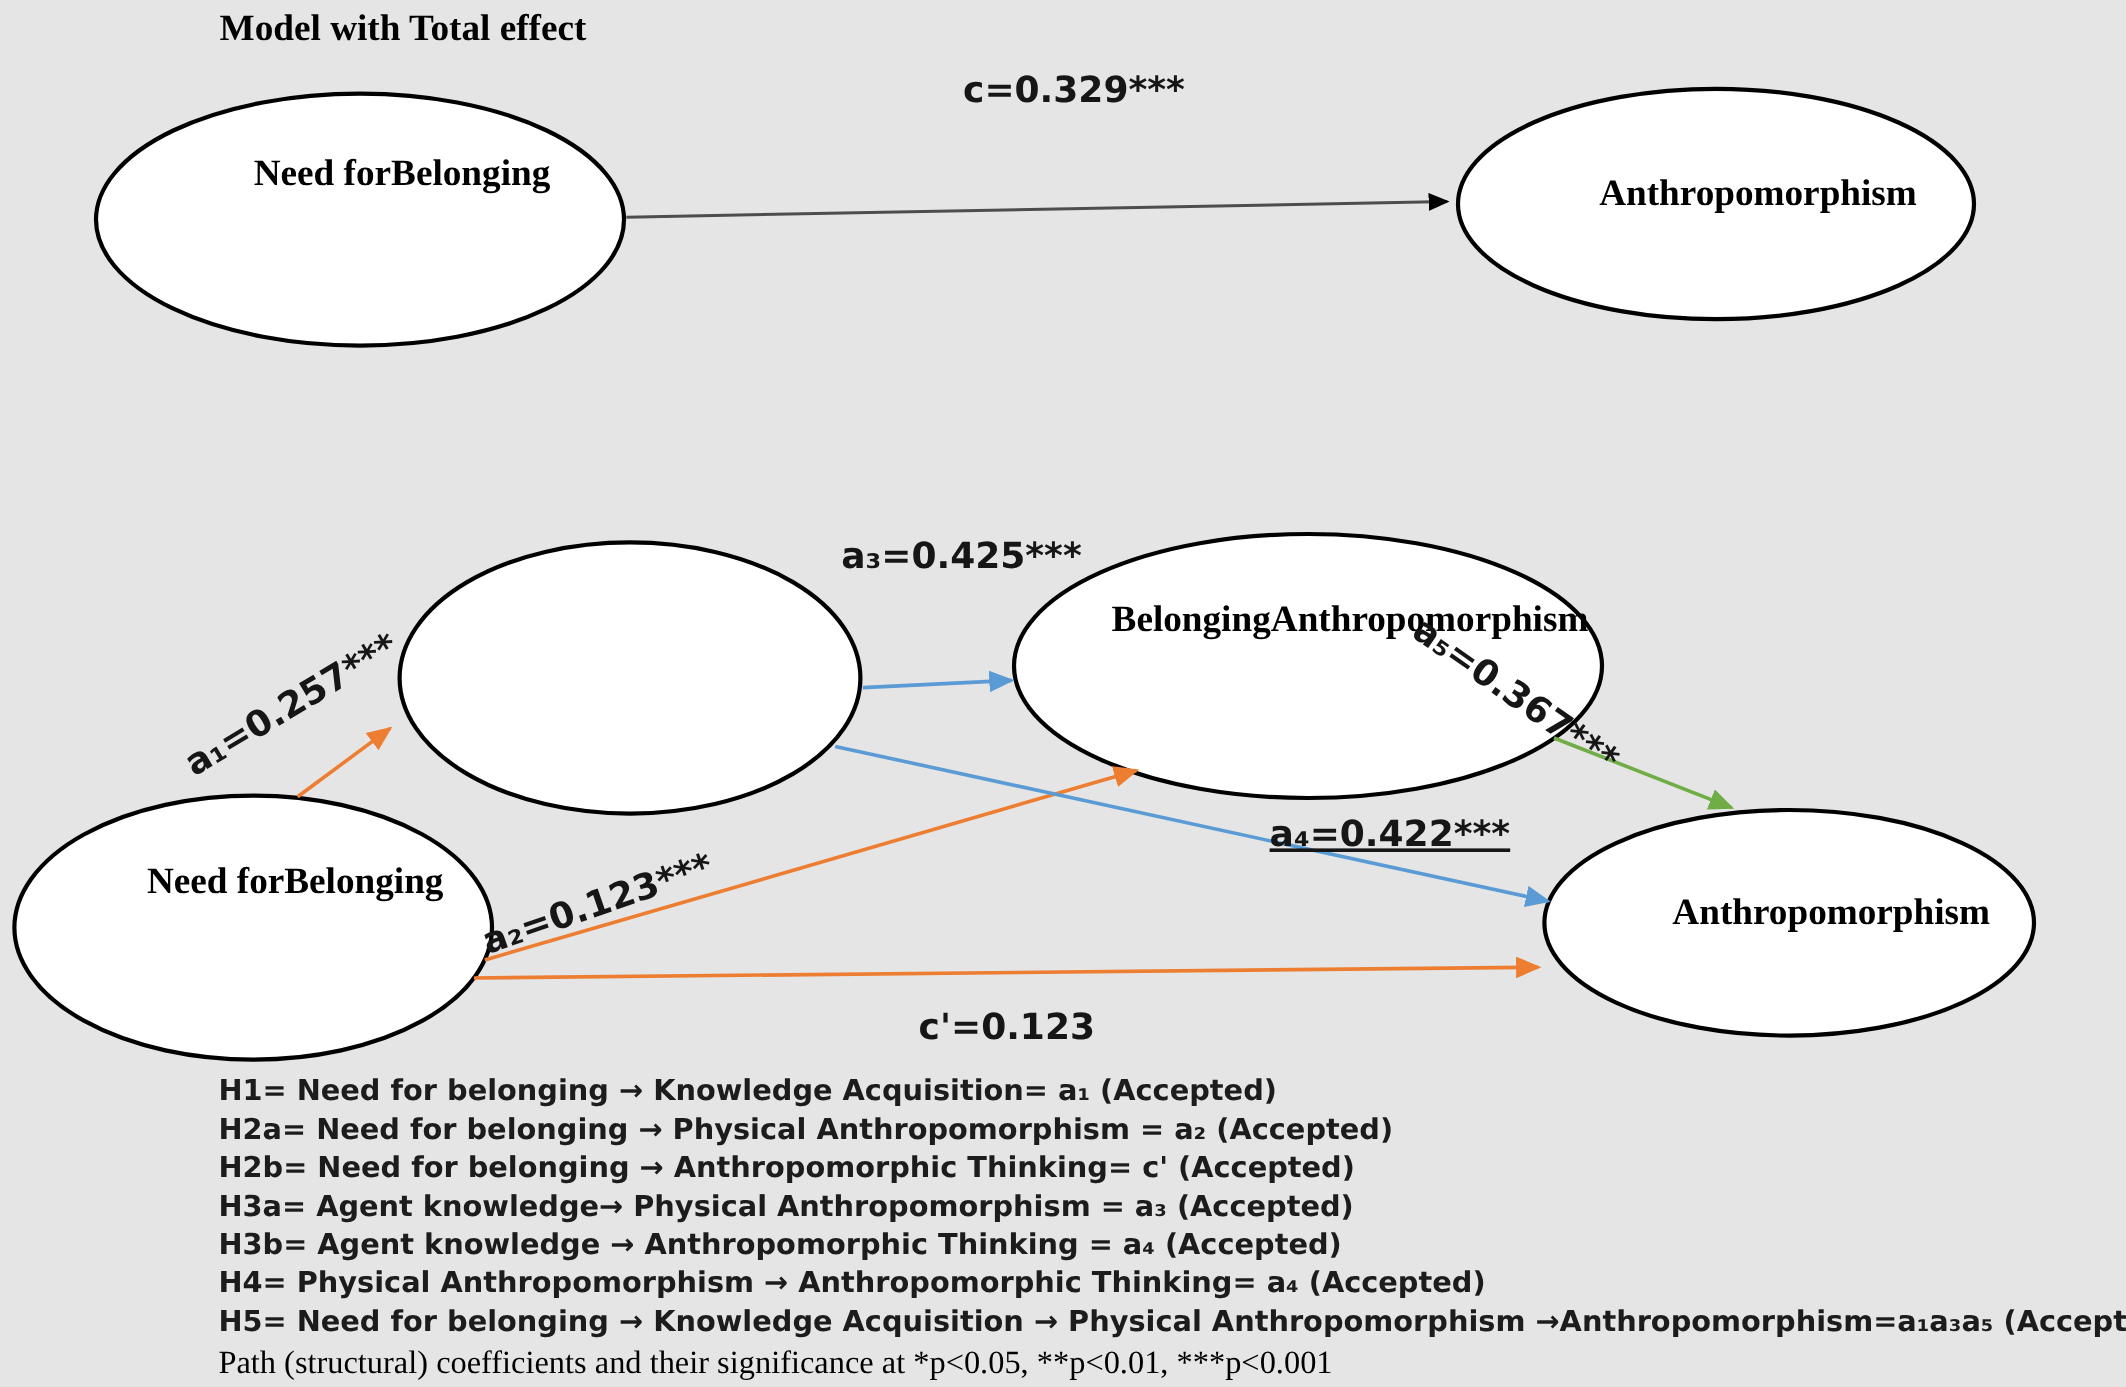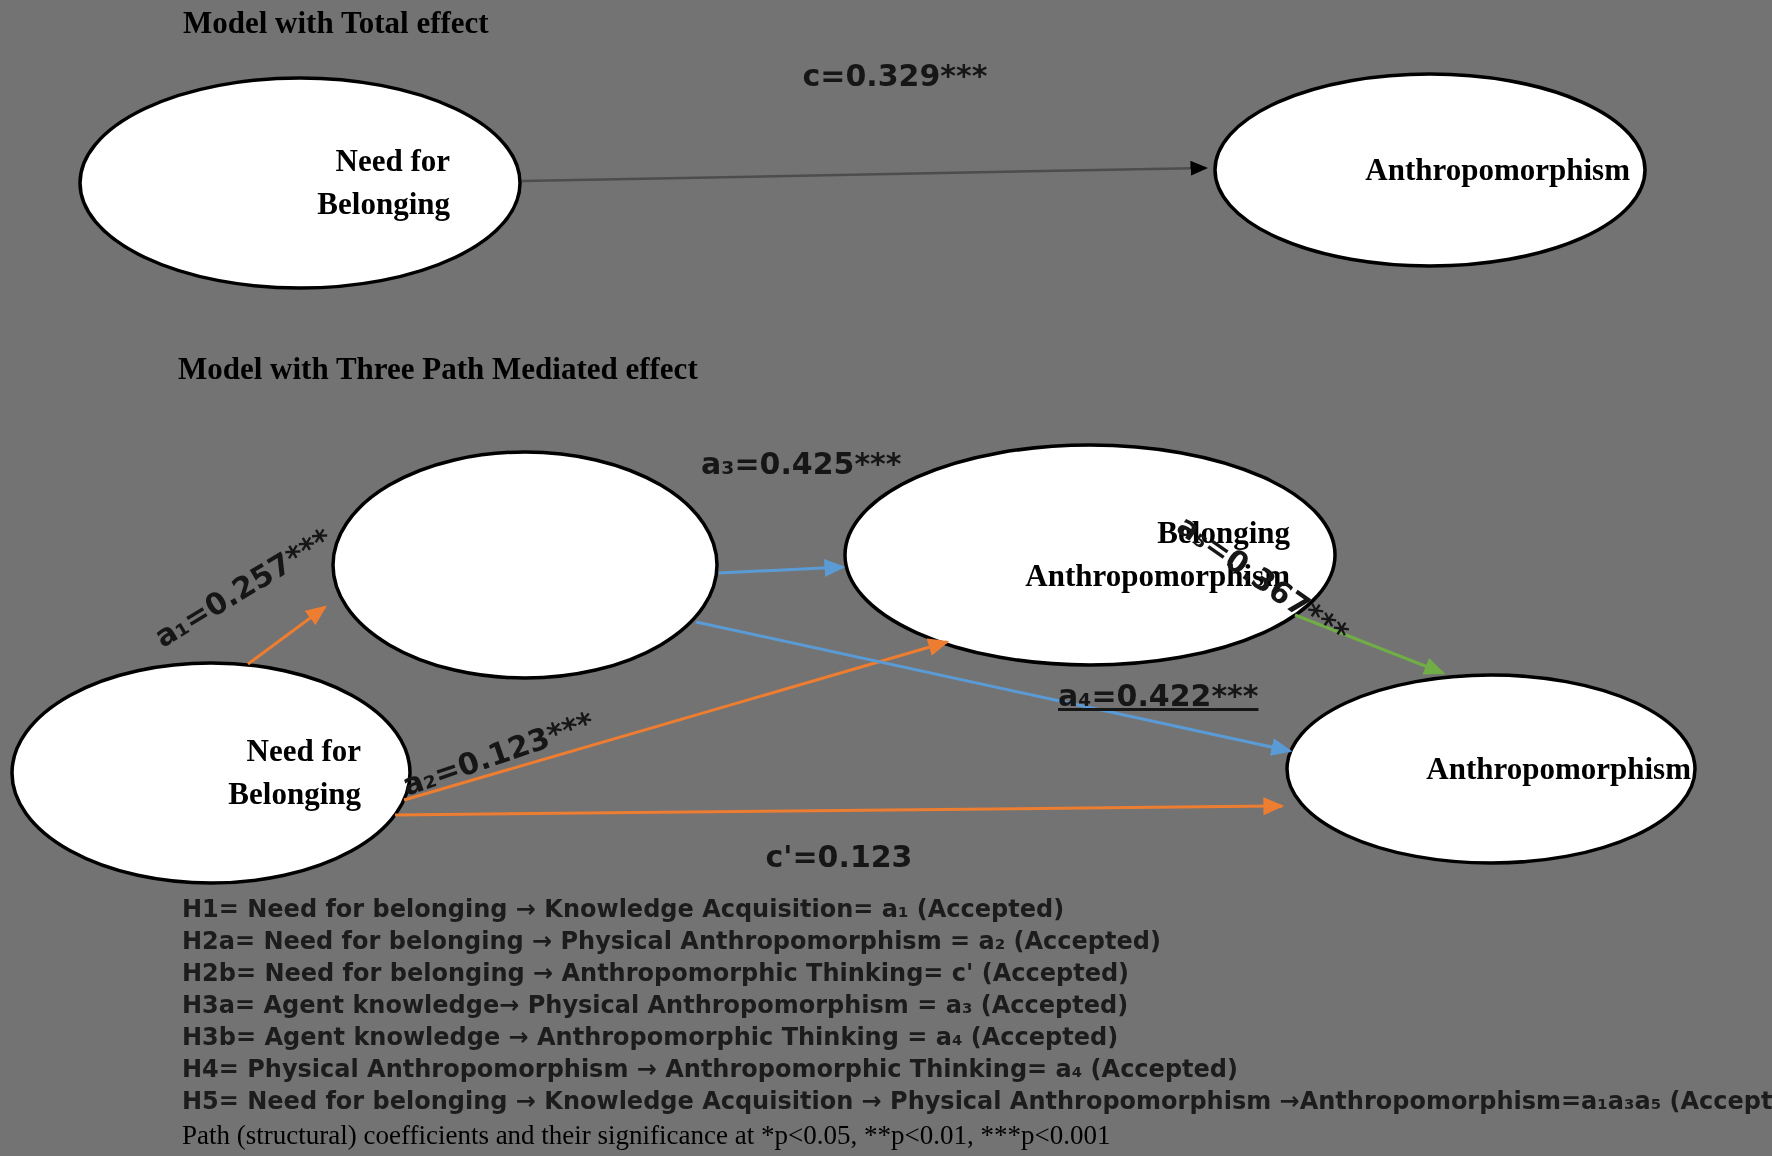--- a/index.html
+++ b/index.html
@@ -1,48 +1,49 @@
 <!DOCTYPE html>
 <html><head>
 <meta charset="utf-8">
 <style>
   html, body { margin: 0; padding: 0; background: #ffffff; }
   .canvas {
     position: relative;
     width: 1772px;
     height: 1156px;
-    background: #737373;
+    background: #e5e5e5;
     overflow: hidden;
     font-family: "Liberation Serif", serif;
   }
   .canvas svg.diagram {
     position: absolute;
     left: 0; top: 0;
   }
   .sec-title {
     position: absolute;
     font-family: "Liberation Serif", serif;
     font-weight: bold;
     font-size: 31px;
     color: #000000;
     white-space: nowrap;
   }
   .node-label {
     position: absolute;
     display: flex;
-    flex-direction: column;
-    align-items: flex-end;
+    flex-direction: row;
+    align-items: flex-start;
     justify-content: center;
     text-align: center;
     font-family: "Liberation Serif", serif;
     font-weight: bold;
     font-size: 31px;
     line-height: 1.38;
     color: #000000;
     pointer-events: none;
+    margin-left: 35px;
   }
   .path-label {
     position: absolute;
     font-family: "DejaVu Sans", sans-serif;
     font-weight: bold;
     font-size: 30px;
     color: #161616;
     text-align: center;
     white-space: nowrap;
     pointer-events: none;
@@ -113,21 +114,20 @@
     <line x1="395" y1="815" x2="1282" y2="806" stroke-width="3" marker-end="url(#arrow-orange)" stroke="#ED7D31"></line>
 
     <line x1="719" y1="573" x2="843" y2="567" stroke-width="3" marker-end="url(#arrow-blue)" stroke="#5B9BD5"></line>
 
     <line x1="696" y1="622" x2="1290" y2="751" stroke-width="3" marker-end="url(#arrow-blue)" stroke="#5B9BD5"></line>
 
     <line x1="1295" y1="615" x2="1443" y2="673" stroke-width="3" marker-end="url(#arrow-green)" stroke="#70AD47"></line>
   </svg>
 
   <div class="sec-title" style="left:183px; top:5px;">Model with Total effect</div>
-  <div class="sec-title" style="left:178px; top:351px;">Model with Three Path Mediated effect</div>
 
   <div class="node-label" style="left:150px; top:123px; width:300px; height:120px;">
     <div>Need for</div>
     <div>Belonging</div>
   </div>
   <div class="node-label" style="left:1230px; top:140px; width:400px; height:60px;">
     <div>Anthropomorphism</div>
   </div>
 
   <div class="node-label" style="left:890px; top:495px; width:400px; height:120px;">

